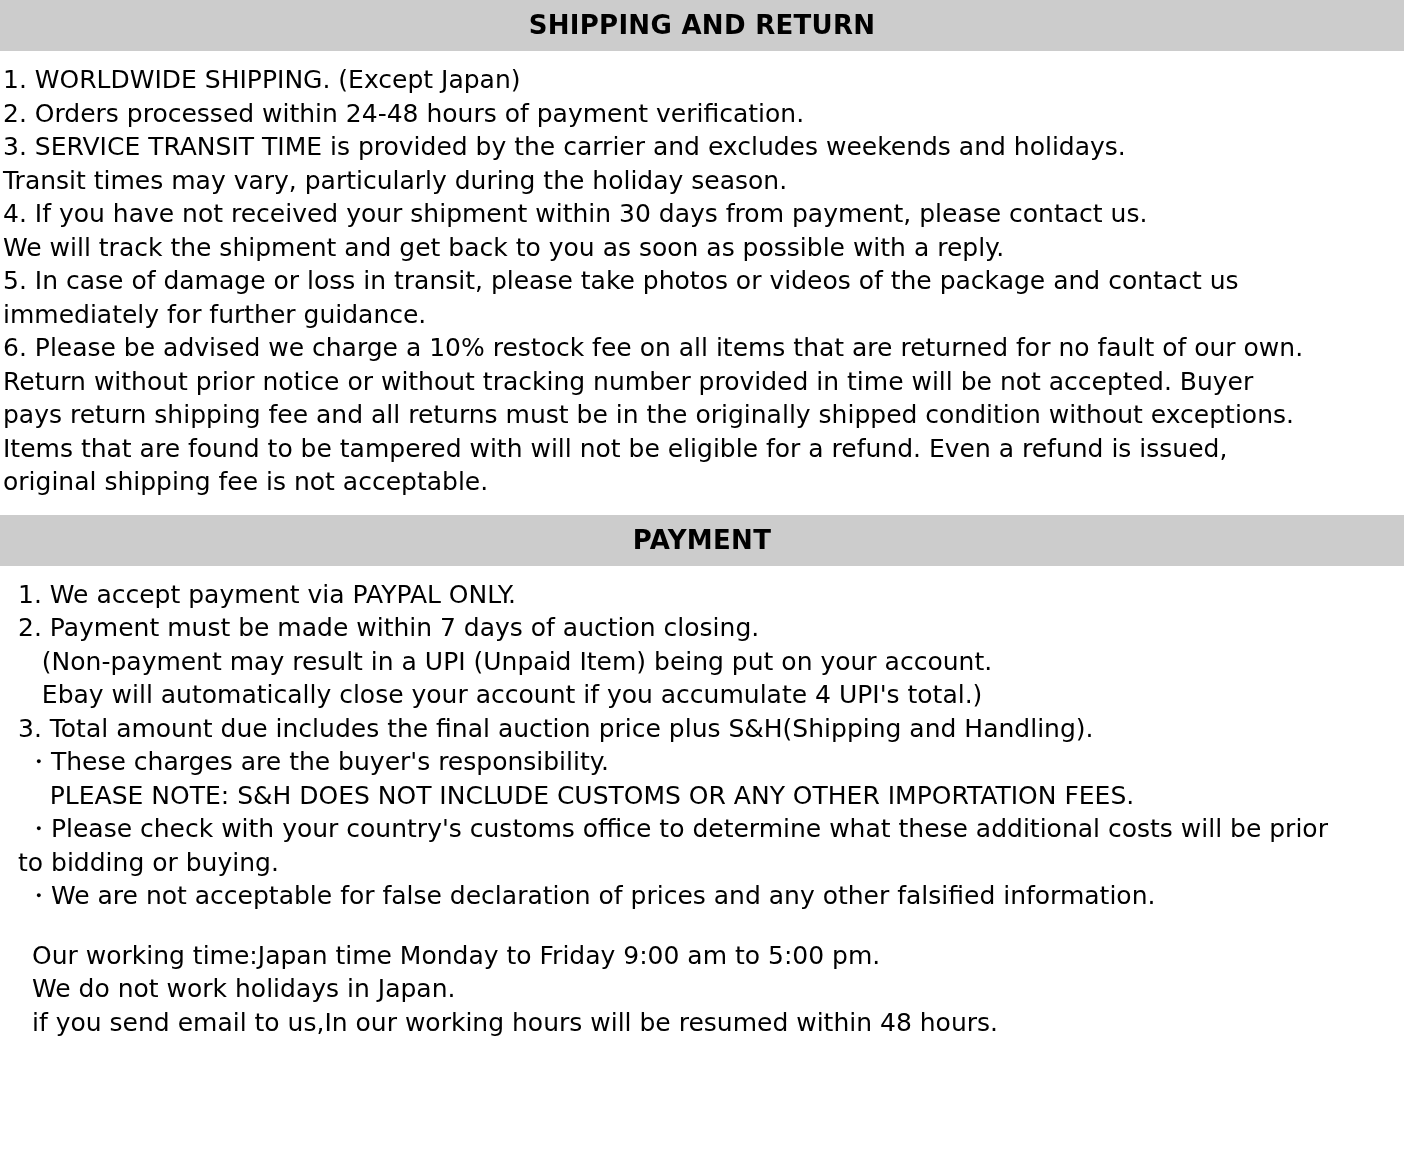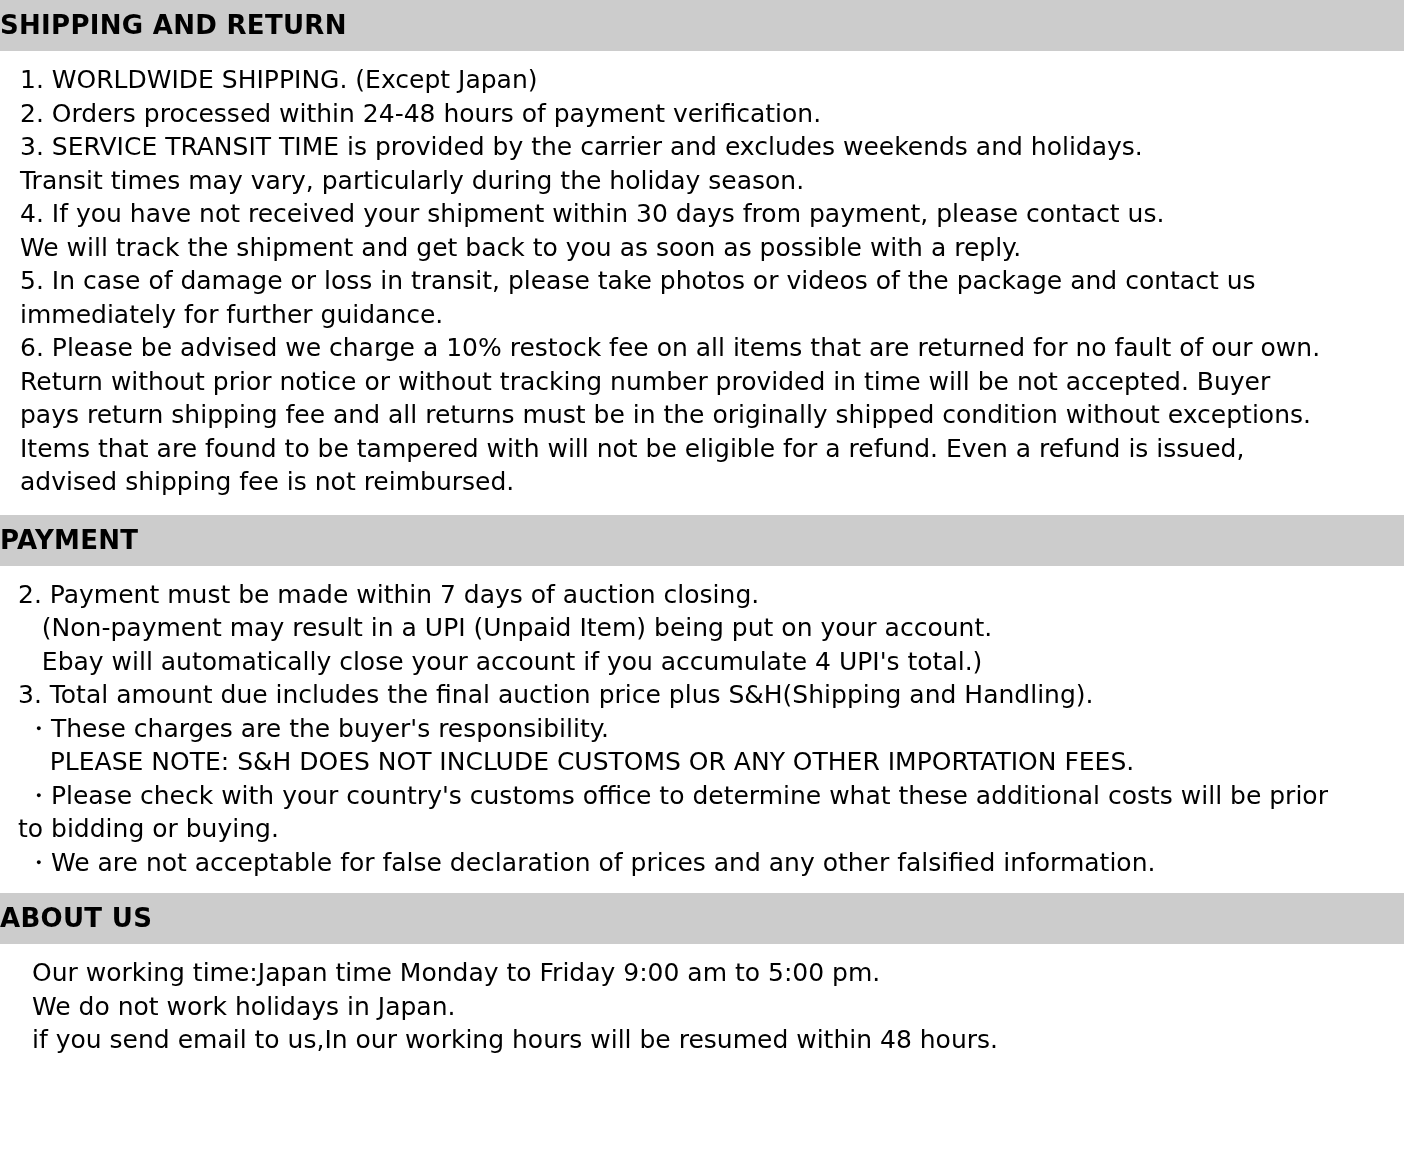--- a/index.html
+++ b/index.html
@@ -12,29 +12,29 @@
     min-height: 1154px;
     font-family: "DejaVu Sans", sans-serif;
     color: #000000;
   }
   .page {
     width: 1404px;
     box-sizing: border-box;
   }
   .section-header {
     background: #cccccc;
-    text-align: left;
+    text-align: center;
     font-weight: bold;
     font-size: 26px;
     line-height: 1.0;
     padding: 12px 0 13px 0;
     letter-spacing: 0.3px;
   }
   .section-body {
-    padding: 12px 18px 10px 20px;
+    padding: 12px 18px 10px 3px;
     font-size: 25px;
     line-height: 1.34;
   }
   .section-body .line {
     white-space: pre-wrap;
   }
   .gap-sm { height: 6px; }
   .body-pay { padding: 12px 18px 8px 18px; }
   .body-about { padding: 12px 18px 18px 32px; }
 </style>
@@ -51,45 +51,45 @@
       <div class="line">3. SERVICE TRANSIT TIME is provided by the carrier and excludes weekends and holidays.</div>
       <div class="line">Transit times may vary, particularly during the holiday season.</div>
       <div class="line">4. If you have not received your shipment within 30 days from payment, please contact us.</div>
       <div class="line">We will track the shipment and get back to you as soon as possible with a reply.</div>
       <div class="line">5. In case of damage or loss in transit, please take photos or videos of the package and contact us</div>
       <div class="line">immediately for further guidance.</div>
       <div class="line">6. Please be advised we charge a 10% restock fee on all items that are returned for no fault of our own.</div>
       <div class="line">Return without prior notice or without tracking number provided in time will be not accepted. Buyer</div>
       <div class="line">pays return shipping fee and all returns must be in the originally shipped condition without exceptions.</div>
       <div class="line">Items that are found to be tampered with will not be eligible for a refund. Even a refund is issued,</div>
-      <div class="line">advised shipping fee is not reimbursed.</div>
+      <div class="line">original shipping fee is not acceptable.</div>
     </div>
   </div>
 
   <div class="gap-sm"></div>
 
   <div class="section">
     <div class="section-header">PAYMENT</div>
     <div class="section-body body-pay">
+      <div class="line">1. We accept payment via PAYPAL ONLY.</div>
       <div class="line">2. Payment must be made within 7 days of auction closing.</div>
       <div class="line">   (Non-payment may result in a UPI (Unpaid Item) being put on your account.</div>
       <div class="line">   Ebay will automatically close your account if you accumulate 4 UPI's total.)</div>
       <div class="line">3. Total amount due includes the final auction price plus S&amp;H(Shipping and Handling).</div>
       <div class="line"> ・These charges are the buyer's responsibility.</div>
       <div class="line">    PLEASE NOTE: S&amp;H DOES NOT INCLUDE CUSTOMS OR ANY OTHER IMPORTATION FEES.</div>
       <div class="line"> ・Please check with your country's customs office to determine what these additional costs will be prior</div>
       <div class="line">to bidding or buying.</div>
       <div class="line"> ・We are not acceptable for false declaration of prices and any other falsified information.</div>
     </div>
   </div>
 
   <div class="gap-sm"></div>
 
   <div class="section">
-    <div class="section-header">ABOUT US</div>
     <div class="section-body body-about">
       <div class="line">Our working time:Japan time Monday to Friday 9:00 am to 5:00 pm.</div>
       <div class="line">We do not work holidays in Japan.</div>
       <div class="line">if you send email to us,In our working hours will be resumed within 48 hours.</div>
     </div>
   </div>
 
 </div>
 
 </body></html>

